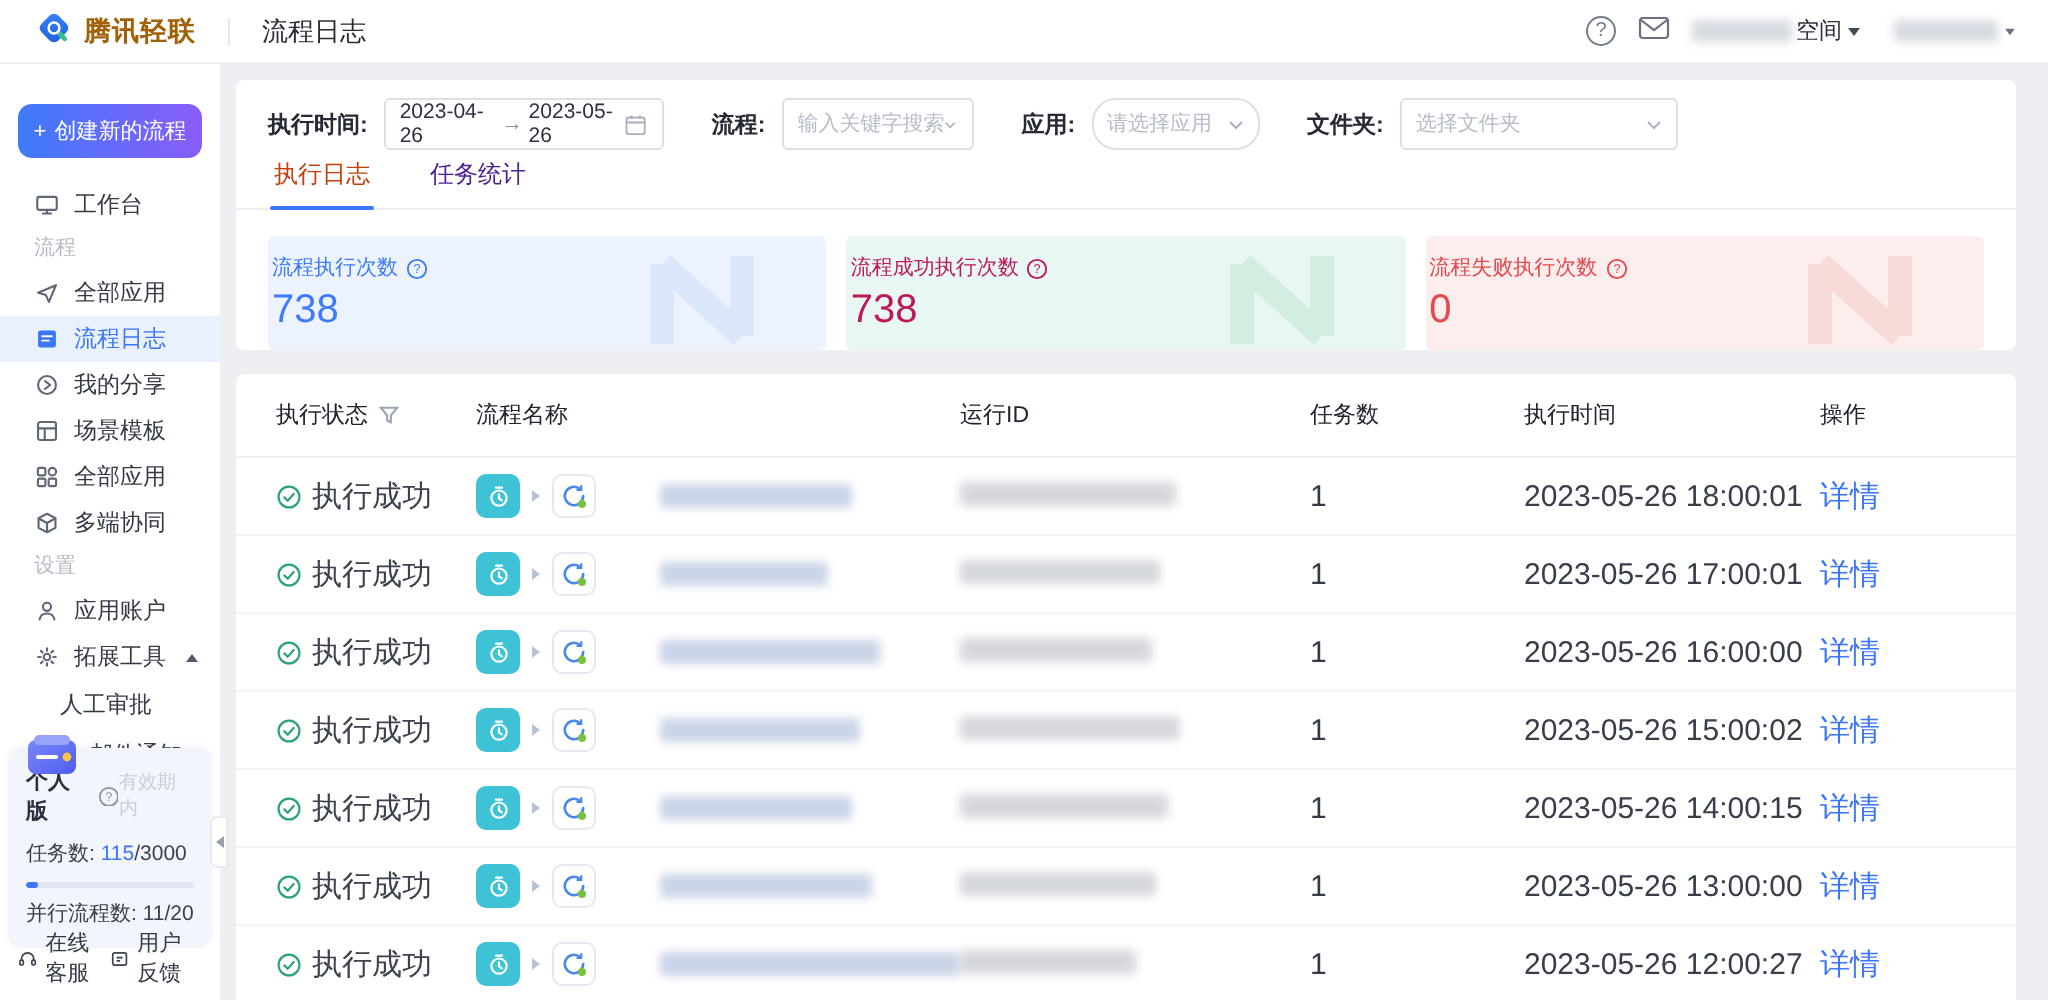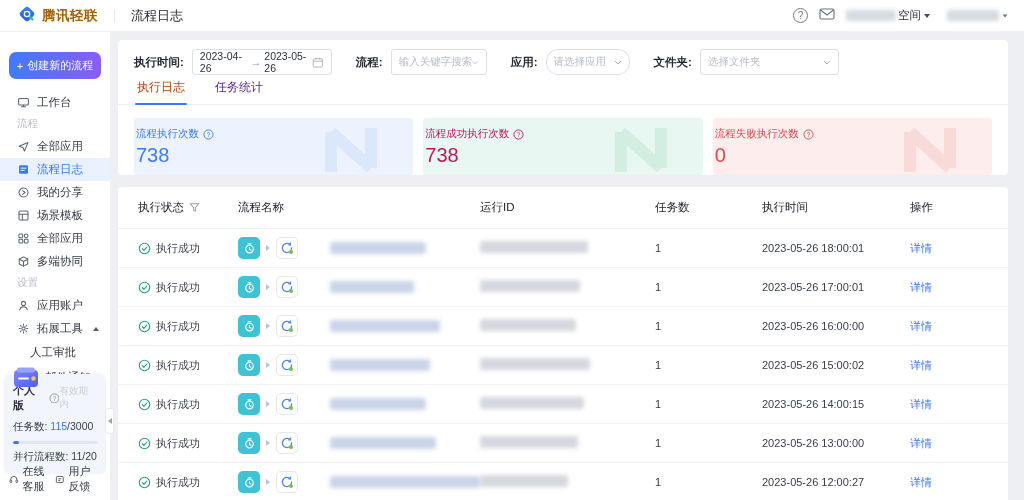--- a/index.html
+++ b/index.html
@@ -100,21 +100,21 @@
   .stat-label { font-size:10.5px; display:flex; align-items:center; gap:4px; position:relative; z-index:2; }
   .stat-label svg { width:11px; height:11px; }
   .stat-value { font-size:20px; margin-top:3px; font-weight:500; position:relative; z-index:2; }
   .watermark { position:absolute; right:20px; top:4px; z-index:1; }
   
   .panel.table { margin-top:8px; min-height:340px; }
   .tgrid { display:grid; grid-template-columns:100px 242px 175px 107px 148px 1fr; align-items:center; padding-left:20px; }
   .thead { height:42px; border-bottom:1px solid #f0f1f5; font-size:11.5px; color:#20242e; }
   .th-status { display:flex; align-items:center; gap:5px; }
   .th-status svg { width:11px; height:11px; cursor:pointer; }
-  .trow { height:39px; border-bottom:1px solid #f2f3f7; font-size:11px; color:#343b48; }
+  .trow { height:39px; border-bottom:1px solid #f2f3f7; font-size:15px; color:#343b48; }
   .status-cell { display:flex; align-items:center; gap:5px; color:#3c424e; }
   .status-cell svg { width:13px; height:13px; flex:none; }
   .flow-cell { display:flex; align-items:center; gap:6px; }
   .timer-ic { width:22px; height:22px; border-radius:5px; background:#3ec2d5; display:flex; align-items:center; justify-content:center; flex:none; }
   .timer-ic svg { width:13px; height:13px; }
   .arrow-sep { width:0; height:0; border-top:3px solid transparent; border-bottom:3px solid transparent; border-left:4px solid #b9c3d4; }
   .loop-ic { width:22px; height:22px; border-radius:5px; background:#fff; border:1px solid #e4e8f0; display:flex; align-items:center; justify-content:center; flex:none; }
   .loop-ic svg { width:14px; height:14px; }
   .blur-name { height:12px; background:#9fb2d6; opacity:.55; margin-left:26px; }
   .blur-id { height:12px; background:#c3c7cf; opacity:.7; }

